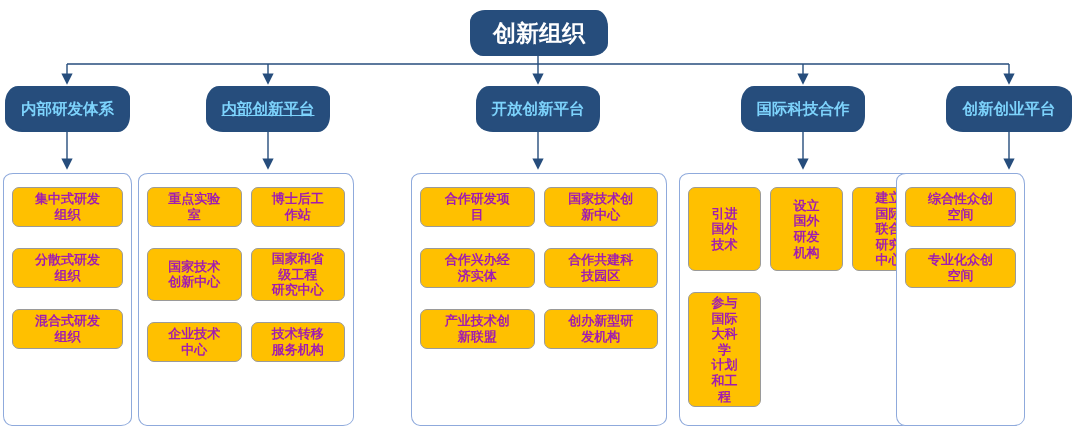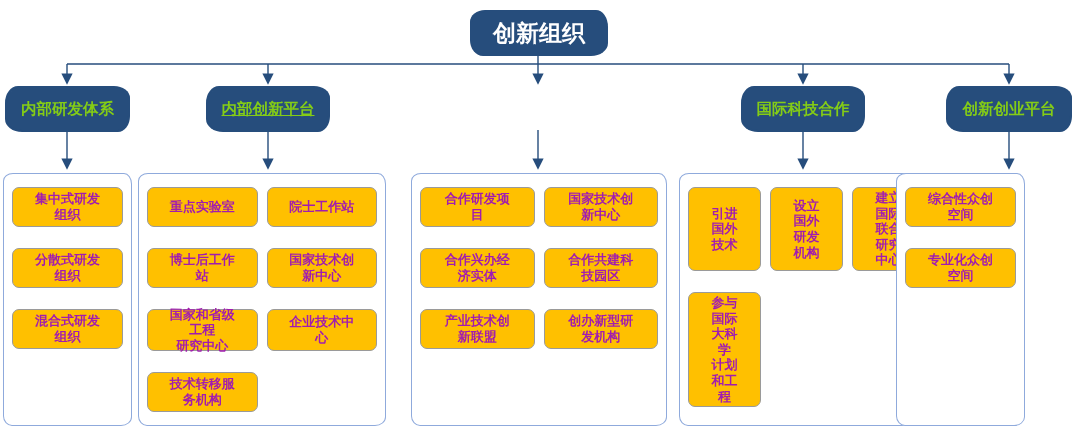--- a/index.html
+++ b/index.html
@@ -19,41 +19,41 @@
   .root-node{
     position:absolute;left:472px;top:4px;width:134px;height:42px;
     background:var(--node-blue);color:#fff;font-weight:bold;font-size:23px;
     display:flex;align-items:center;justify-content:center;
     border-radius:13px 10px 15px 11px / 10px 15px 11px 14px;
     box-shadow:0 0 0 2px var(--node-blue);
     margin-top:8px;
   }
   .branch-header{
     position:absolute;top:88px;height:42px;
-    background:var(--node-blue);color:#84cc16;font-weight:bold;font-size:15.5px;
+    background:var(--node-blue);color:#7dd3fc;font-weight:bold;font-size:15.5px;
     display:flex;align-items:center;justify-content:center;
     border-radius:11px 14px 10px 15px / 15px 10px 14px 11px;
     box-shadow:0 0 0 2px var(--node-blue);
     white-space:nowrap;
   }
   .h1{left:7px;width:121px;}
   .h2{left:208px;width:120px;text-decoration:underline;}
   .h3{left:478px;width:120px;}
   .h4{left:743px;width:120px;}
   .h5{left:948px;width:122px;}
   .group{
     position:absolute;top:173px;height:253px;box-sizing:border-box;
     border:1.5px solid var(--container-border);
     border-radius:10px 8px 11px 9px / 8px 11px 9px 10px;
     background:#fff;
     display:grid;align-content:start;row-gap:21px;column-gap:9px;
     padding:13px 8px;
   }
   .c1{left:3px;width:129px;grid-template-columns:1fr;}
-  .c2{left:138px;width:248px;grid-template-columns:1fr 1fr;}
+  .c2{left:138px;width:216px;grid-template-columns:1fr 1fr;}
   .c3{left:411px;width:256px;grid-template-columns:1fr 1fr;}
   .c4{left:679px;width:255px;grid-template-columns:1fr 1fr 1fr;}
   .c5{left:896px;width:129px;grid-template-columns:1fr;}
   .item{
     background:var(--item-gold);
     border:1px solid #9a9a9a;border-radius:7px;
     color:#a21caf;font-weight:bold;font-size:13px;line-height:1.2;
     display:flex;align-items:center;justify-content:center;text-align:center;
     min-height:40px;padding:2px 20px;box-sizing:border-box;
     white-space:pre-line;
@@ -85,32 +85,32 @@
     <line x1="268" y1="130" x2="268" y2="168" marker-end="url(#arrowhead)"></line>
     <line x1="538" y1="130" x2="538" y2="168" marker-end="url(#arrowhead)"></line>
     <line x1="803" y1="130" x2="803" y2="168" marker-end="url(#arrowhead)"></line>
     <line x1="1009" y1="130" x2="1009" y2="168" marker-end="url(#arrowhead)"></line>
   </svg>
 
   <div class="root-node">创新组织</div>
 
   <div class="branch-header h1">内部研发体系</div>
   <div class="branch-header h2">内部创新平台</div>
+  <div class="branch-header h3">开放创新平台</div>
   <div class="branch-header h4">国际科技合作</div>
   <div class="branch-header h5">创新创业平台</div>
 
   <div class="group c1">
     <div class="item">集中式研发组织</div>
     <div class="item">分散式研发组织</div>
     <div class="item">混合式研发组织</div>
   </div>
 
   <div class="group c2">
     <div class="item">重点实验室</div>
-    <div class="item">院士工作站</div>
     <div class="item">博士后工作站</div>
     <div class="item">国家技术创新中心</div>
     <div class="item">国家和省级工程
 研究中心</div>
     <div class="item">企业技术中心</div>
     <div class="item">技术转移服务机构</div>
   </div>
 
   <div class="group c3">
     <div class="item">合作研发项目</div>

